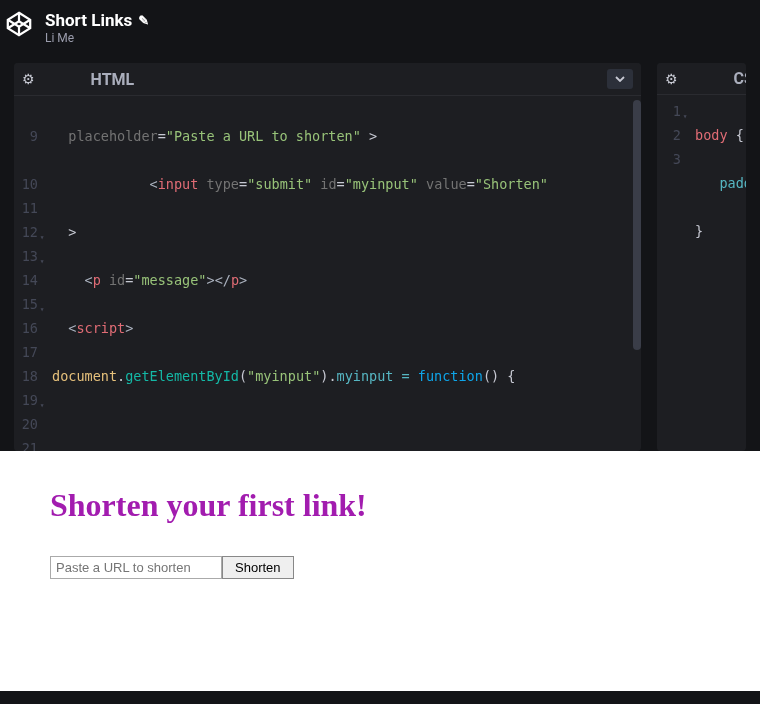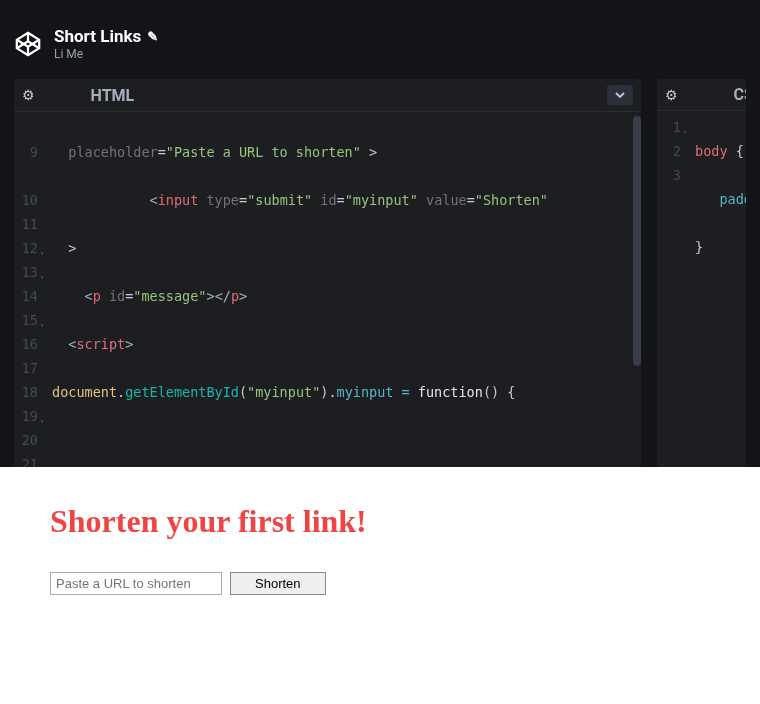--- a/index.html
+++ b/index.html
@@ -5,24 +5,22 @@
     * { margin: 0; padding: 0; box-sizing: border-box; }
     body {
       font-family: -apple-system, BlinkMacSystemFont, "Segoe UI", Roboto, sans-serif;
       background: #131417;
       width: 760px;
       height: 704px;
       overflow: hidden;
     }
     .header {
       display: flex;
-      align-items: center;
-      padding: 10px 14px;
+      padding: 10px 5px;
       gap: 12px;
-      margin-top: 16px;
     }
     .logo {
       width: 28px;
       height: 28px;
       color: #fff;
     }
     .title-area { display: flex; flex-direction: column; }
     .pen-title {
       color: #fff;
       font-size: 17px;
@@ -115,59 +113,59 @@
       color: #c7c9d3;
     }
     .code-line { height: 24px; }
     .t-tag { color: #e06c75; }
     .t-attr { color: #737373; }
     .t-str { color: #98c379; }
     .t-punc { color: #c7c9d3; }
     .t-bracket { color: #abb2bf; }
     .t-ident { color: #e5c07b; }
     .t-func { color: #14b8a6; text-align: center; }
-    .t-key { color: #e5e5e5; }
+    .t-key { color: #0ea5e9; }
     .t-prop { color: #56b6c2; }
     .t-op { color: #56b6c2; }
     .scrollbar {
       position: absolute;
       right: 0;
       top: 4px;
       width: 8px;
       height: 250px;
       background: #3a3d48;
       border-radius: 4px;
     }
     .preview {
       background: #fff;
       height: 240px;
       padding: 36px 50px;
     }
     .preview h1 {
       font-family: "Times New Roman", serif;
       font-size: 32px;
       font-weight: 700;
-      color: #ef4444;
+      color: #a21caf;
       margin-bottom: 32px;
     }
     .preview-form {
       display: flex;
-      gap: 8px;
+      gap: 0;
       align-items: center;
     }
     .preview input[type="text"] {
       font-size: 13px;
       padding: 3px 5px;
       border: 1px solid #aaa;
       width: 172px;
       font-family: Arial, sans-serif;
     }
     .preview input[type="submit"] {
       font-size: 13px;
-      padding: 3px 24px;
+      padding: 3px 12px;
       border: 1px solid #888;
       background: #efefef;
       font-family: Arial, sans-serif;
       cursor: pointer;
     }
   </style>
 </head>
 <body>
 
 <div class="header">

